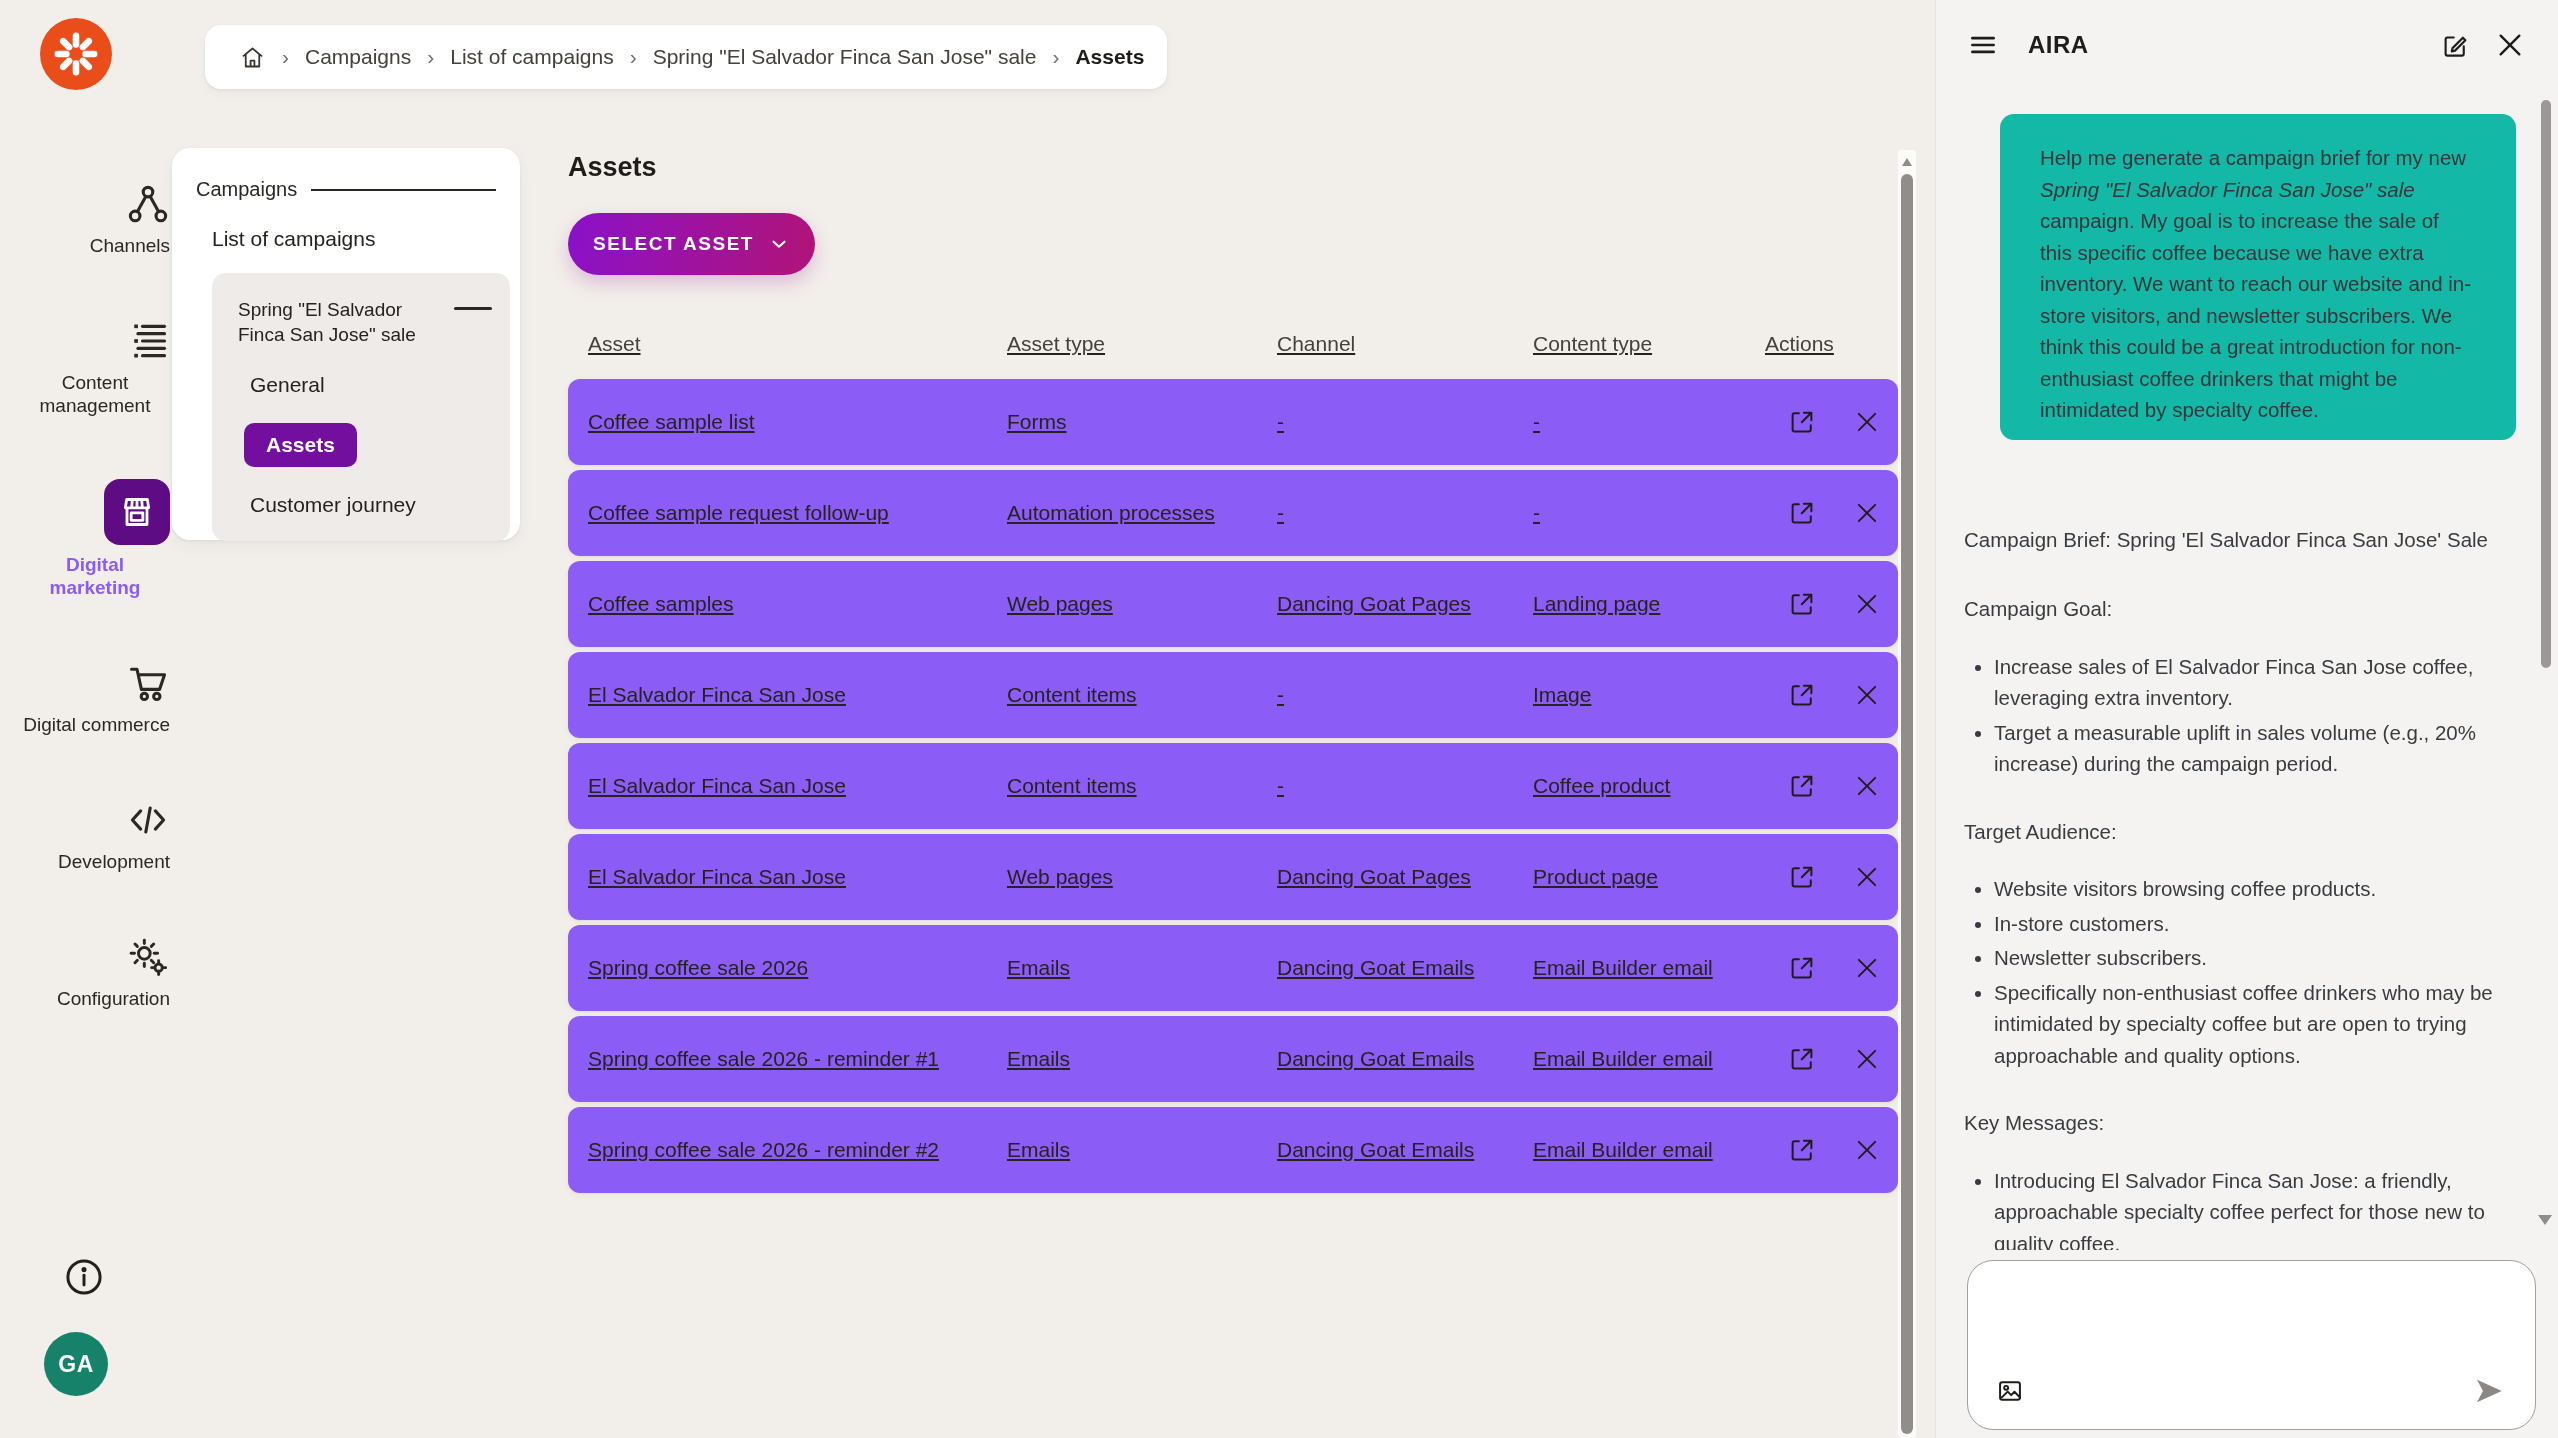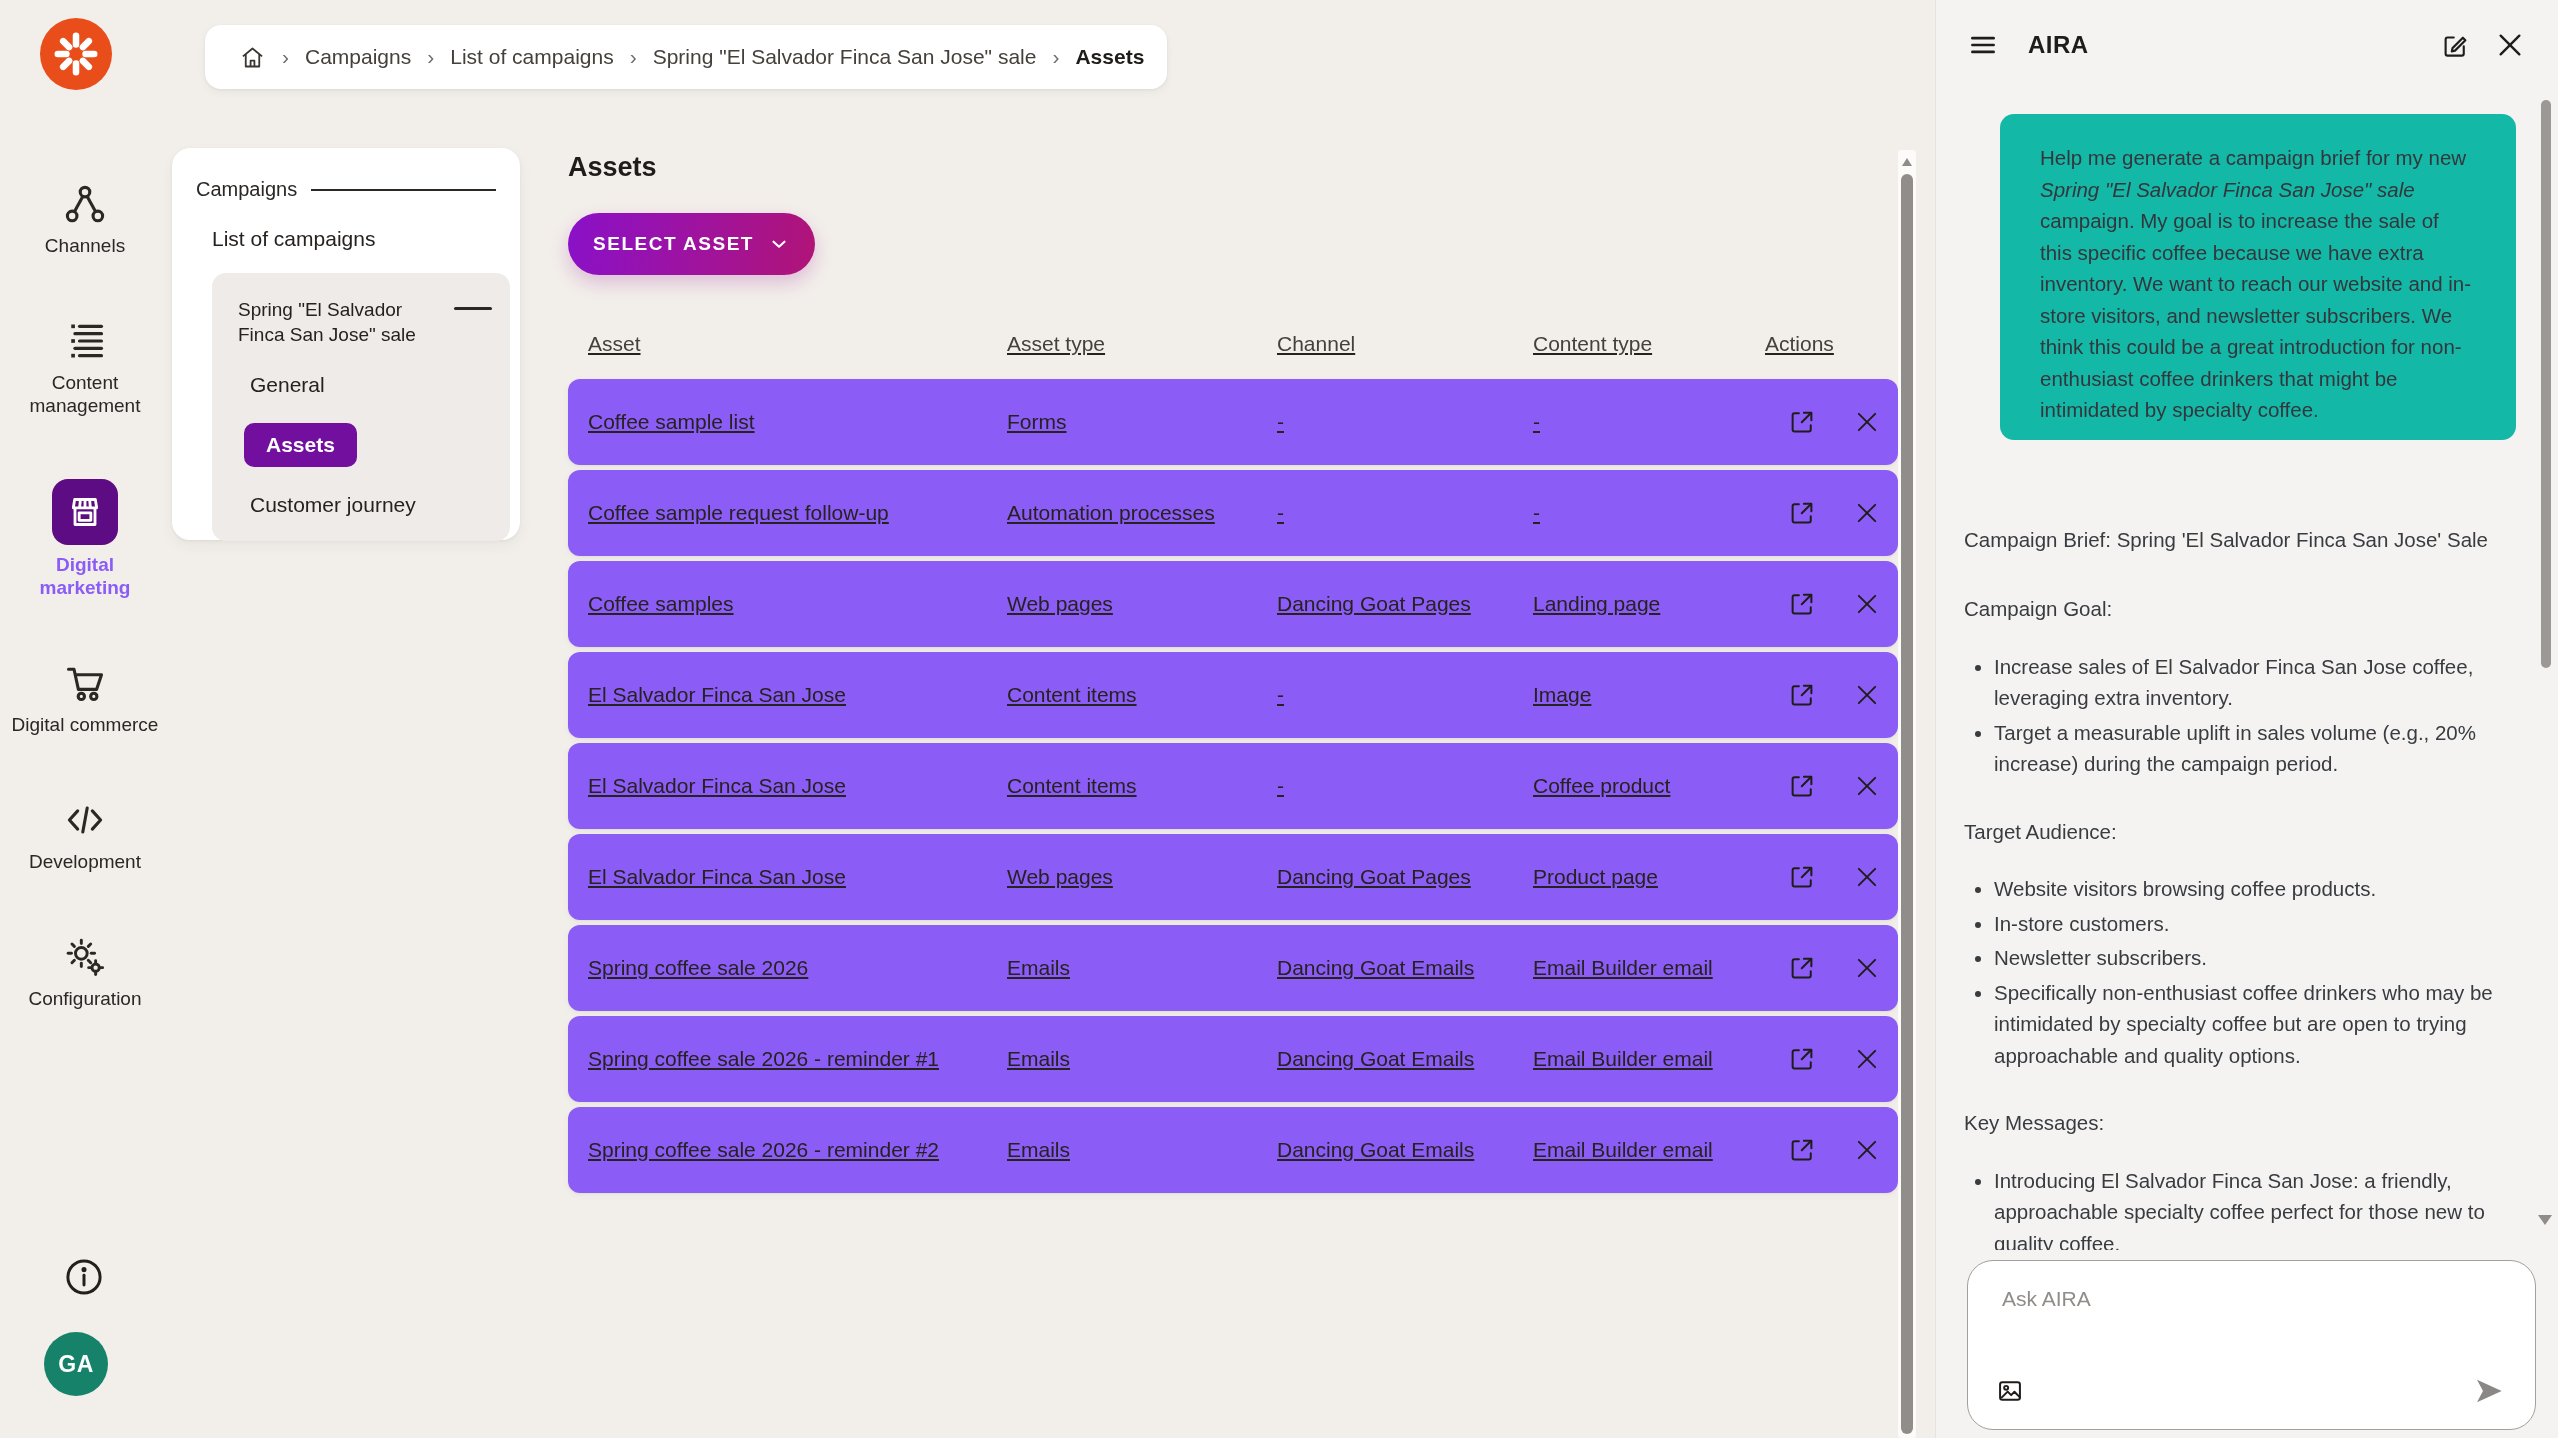--- a/index.html
+++ b/index.html
@@ -10,21 +10,21 @@
     font-family:"Liberation Sans","DejaVu Sans",sans-serif;
     font-size:21px;
   }
   svg{display:block;}
 
   
   .rail{position:absolute;left:0;top:0;width:170px;height:100%;}
   .logo{position:absolute;left:40px;top:18px;width:72px;height:72px;border-radius:50%;
     background:#e94e1a;display:flex;align-items:center;justify-content:center;cursor:pointer;}
   .rail-nav{position:absolute;left:0;top:182px;width:170px;display:flex;flex-direction:column;gap:62px;}
-  .rail-item{display:flex;flex-direction:column;align-items:center;gap:8px;cursor:pointer;}
+  .rail-item{display:flex;flex-direction:column;align-items:flex-end;gap:8px;cursor:pointer;}
   .rail-item .glyph{color:#2b2723;}
   .rail-label{font-size:19px;line-height:23px;text-align:center;color:#2a2724;max-width:150px;}
   .rail-item.active .rail-label{color:#8b5cf6;font-weight:600;}
   .tile{width:66px;height:66px;border-radius:16px;background:#5e0c83;display:flex;align-items:center;justify-content:center;}
   .rail-bottom-info{position:absolute;left:63px;bottom:140px;cursor:pointer;color:#232019;}
   .avatar{position:absolute;left:44px;bottom:42px;width:64px;height:64px;border-radius:50%;
     background:#17826a;color:#fff;font-weight:700;font-size:23px;display:flex;align-items:center;justify-content:center;cursor:pointer;letter-spacing:.5px;}
 
   
   .breadcrumb{position:absolute;left:205px;top:25px;width:962px;height:64px;background:#fff;border-radius:16px;
@@ -576,21 +576,20 @@
         <ul>
           <li>Introducing El Salvador Finca San Jose: a friendly, approachable specialty coffee perfect for those new to quality coffee.</li>
         </ul>
       </div>
     </div>
 
     <span class="chat-thumb"></span>
     <span class="chat-down"></span>
 
     <div class="aira-input">
-      <textarea class="aira-textarea" placeholder="Ask AIRA" style=""></textarea>
       <button class="attach-btn">
         <span>
           <svg width="28" height="28" viewBox="0 0 24 24" fill="none" stroke="currentColor" stroke-width="1.7" stroke-linecap="round" stroke-linejoin="round">
             <rect x="3.5" y="4.5" width="17" height="15" rx="2"></rect>
             <circle cx="8.7" cy="9.3" r="1.7"></circle>
             <path d="M5 17.5 L10 12.5 L13 15.5 L15.8 12.7 L20.5 17.5"></path>
           </svg>
         </span>
       </button>
       <button class="send-btn">

